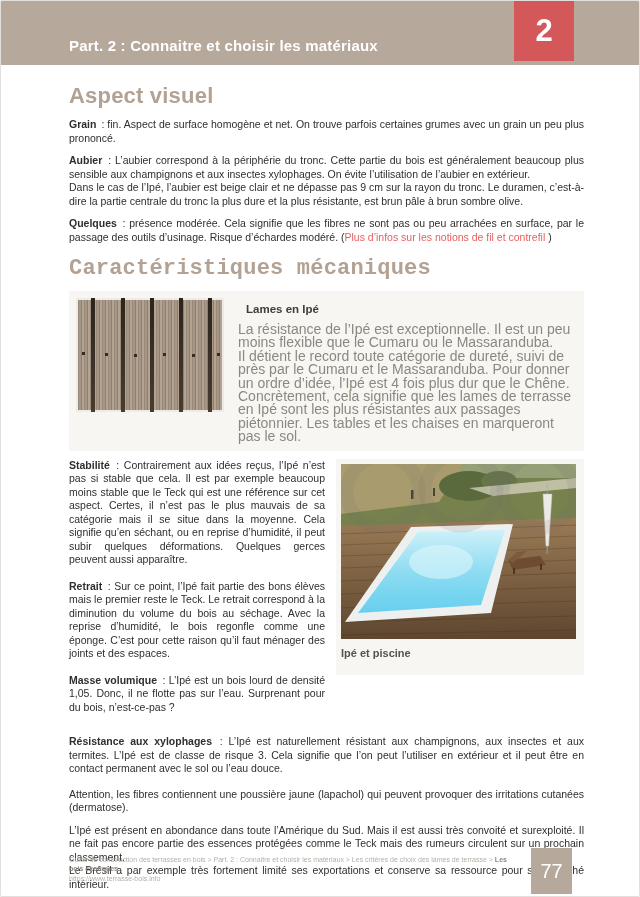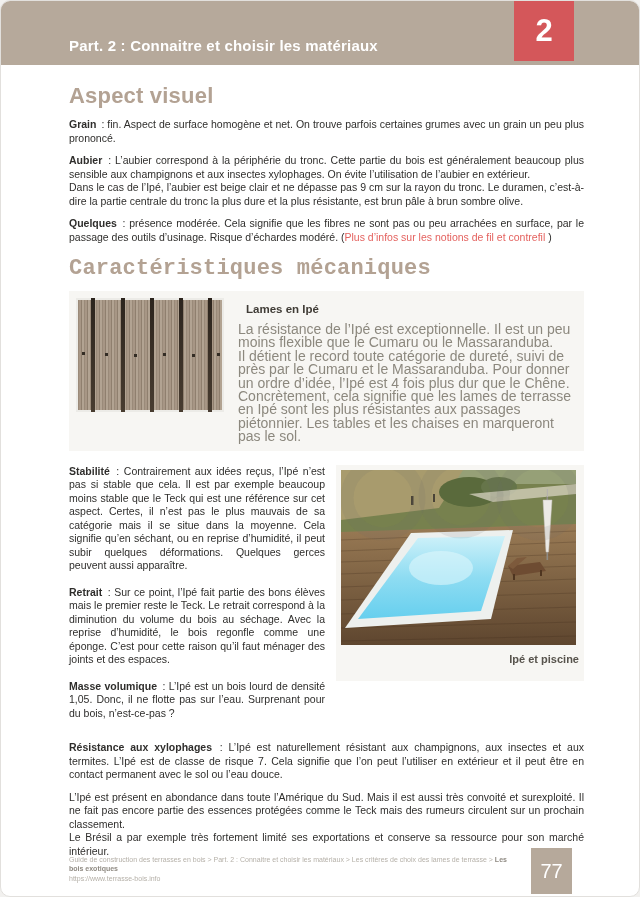--- a/index.html
+++ b/index.html
@@ -3,21 +3,21 @@
 <meta charset="utf-8">
 <style>
   :root{
     --tan:#b6a99b; --red:#d4575a; --heading:#b3a293; --link:#e4625f;
     --text:#2f2e2c; --muted:#8c887e; --boxbg:#f7f6f3; --faint:#b5b0a8;
   }
   *{box-sizing:border-box;margin:0;padding:0;}
   html,body{background:#f2f1ef;}
   body{font-family:"Liberation Sans",sans-serif;-webkit-font-smoothing:antialiased;}
   .page{position:relative;width:640px;height:897px;margin:0 auto;background:#fff;
-        border:1px solid #e2e0dd;border-radius:10px;overflow:hidden;}
+        border:1px solid #e2e0dd;border-radius:2px;overflow:hidden;}
   
   .hdr{position:relative;height:64px;background:var(--tan);}
   .hdr h1{position:absolute;left:68px;bottom:11px;font-size:15px;font-weight:bold;color:#fff;letter-spacing:.2px;}
   .chapnum{position:absolute;top:0;left:513px;width:60px;height:60px;background:var(--red);
            color:#fff;font-size:31px;font-weight:bold;display:flex;align-items:center;justify-content:center;}
   
   main{padding:0 55px 0 68px;}
   h2{font-size:22px;font-weight:bold;color:var(--heading);margin:18px 0 9px 0;letter-spacing:.2px;}
   p.body{font-size:10.5px;line-height:13.5px;color:var(--text);text-align:justify;margin-bottom:9px;}
   p.body b{margin-right:2px;}
@@ -27,25 +27,25 @@
   .wood-photo{position:relative;flex:0 0 148px;width:148px;height:114px;margin-right:14px;
     background:repeating-linear-gradient(90deg,#b2a392 0 2px,#9a8a79 2px 3px,#a79685 3px 5px,#8f7f6e 5px 6px);
     box-shadow:inset 0 0 0 2px #ecebe7;}
   .wood-photo .gap{position:absolute;top:0;bottom:0;width:4px;background:linear-gradient(180deg,#2c241d,#483c30);}
   .g1{left:15px}.g2{left:45px}.g3{left:74px}.g4{left:103px}.g5{left:132px}
   .wood-photo::after{content:"";position:absolute;left:6px;top:54px;width:3px;height:3px;background:#332c24;
     box-shadow:23px 1px 0 #332c24,52px 2px 0 #332c24,81px 1px 0 #332c24,110px 2px 0 #332c24,135px 1px 0 #332c24;}
   .info-text h3{font-size:11.5px;font-weight:bold;color:#403c36;margin:5px 0 8px 8px;}
   .info-text p{font-size:14px;line-height:13.4px;color:var(--muted);}
   
-  .props-row{display:flex;align-items:flex-start;margin-top:14px;}
+  .props-row{display:flex;align-items:flex-start;margin-top:8px;}
   .props-col{flex:0 0 256px;margin-right:11px;}
   figure.poolfig{flex:1;background:var(--boxbg);padding:5px 5px 16px 5px;margin:0;}
   figure.poolfig svg{display:block;}
-  figure.poolfig figcaption{text-align:right;font-size:11px;font-weight:bold;color:#57534c;margin-top:8px;}
+  figure.poolfig figcaption{text-align:left;font-size:11px;font-weight:bold;color:#57534c;margin-top:8px;}
   
   .crumbs{position:absolute;left:68px;bottom:13px;width:450px;font-size:7px;line-height:9.5px;color:var(--faint);}
   .crumbs b{color:#8f8a82;}
   .pagenum{position:absolute;right:67px;bottom:2px;width:41px;height:46px;background:var(--tan);
            color:#fff;font-size:20px;display:flex;align-items:center;justify-content:center;}
 </style>
 </head>
 <body>
 
 <div class="page">
@@ -125,22 +125,23 @@
           <g fill="none" stroke="#6b6b6b" stroke-opacity="0.12" stroke-width="13">
             <circle cx="42" cy="28" r="36"></circle>
               <circle cx="120" cy="26" r="36"></circle>
               <circle cx="198" cy="28" r="36"></circle>
           </g>
         </svg>
         <figcaption>Ipé et piscine</figcaption>
       </figure>
     </div>
 
-    <p class="body" style="margin-top:12px;"><b>Résistance aux xylophages</b><span> : L’Ipé est naturellement résistant aux champignons, aux insectes et aux termites. L’Ipé est de classe de risque 7. Cela signifie que l’on peut l’utiliser en extérieur et il peut être en contact permanent avec le sol ou l’eau douce.</span></p>
+    <p class="body" style="margin-top:12px;"><b>Résistance aux xylophages</b><span> : L’Ipé est naturellement résistant aux champignons, aux insectes et aux termites. L’Ipé est de classe de risque 3. Cela signifie que l’on peut l’utiliser en extérieur et il peut être en contact permanent avec le sol ou l’eau douce.</span></p>
 
+    <p class="body" style="margin-top:12px;">Attention, les fibres contiennent une poussière jaune (lapachol) qui peuvent provoquer des irritations cutanées (dermatose).</p>
 
 
     <p class="body"><span>L’Ipé est présent en abondance dans toute l’Amérique du Sud. Mais il est aussi très convoité et surexploité. Il ne fait pas encore partie des essences protégées comme le Teck mais des rumeurs circulent sur un prochain classement.</span><br><span>Le Brésil a par exemple très fortement limité ses exportations et conserve sa ressource pour son marché intérieur.</span></p>
 
   </main>
 
   <footer>
     <div class="crumbs">
       <span>Guide de construction des terrasses en bois &gt; Part. 2 : Connaitre et choisir les matériaux &gt; Les critères de choix des lames de terrasse &gt; </span><b>Les bois exotiques</b>
       <br>

